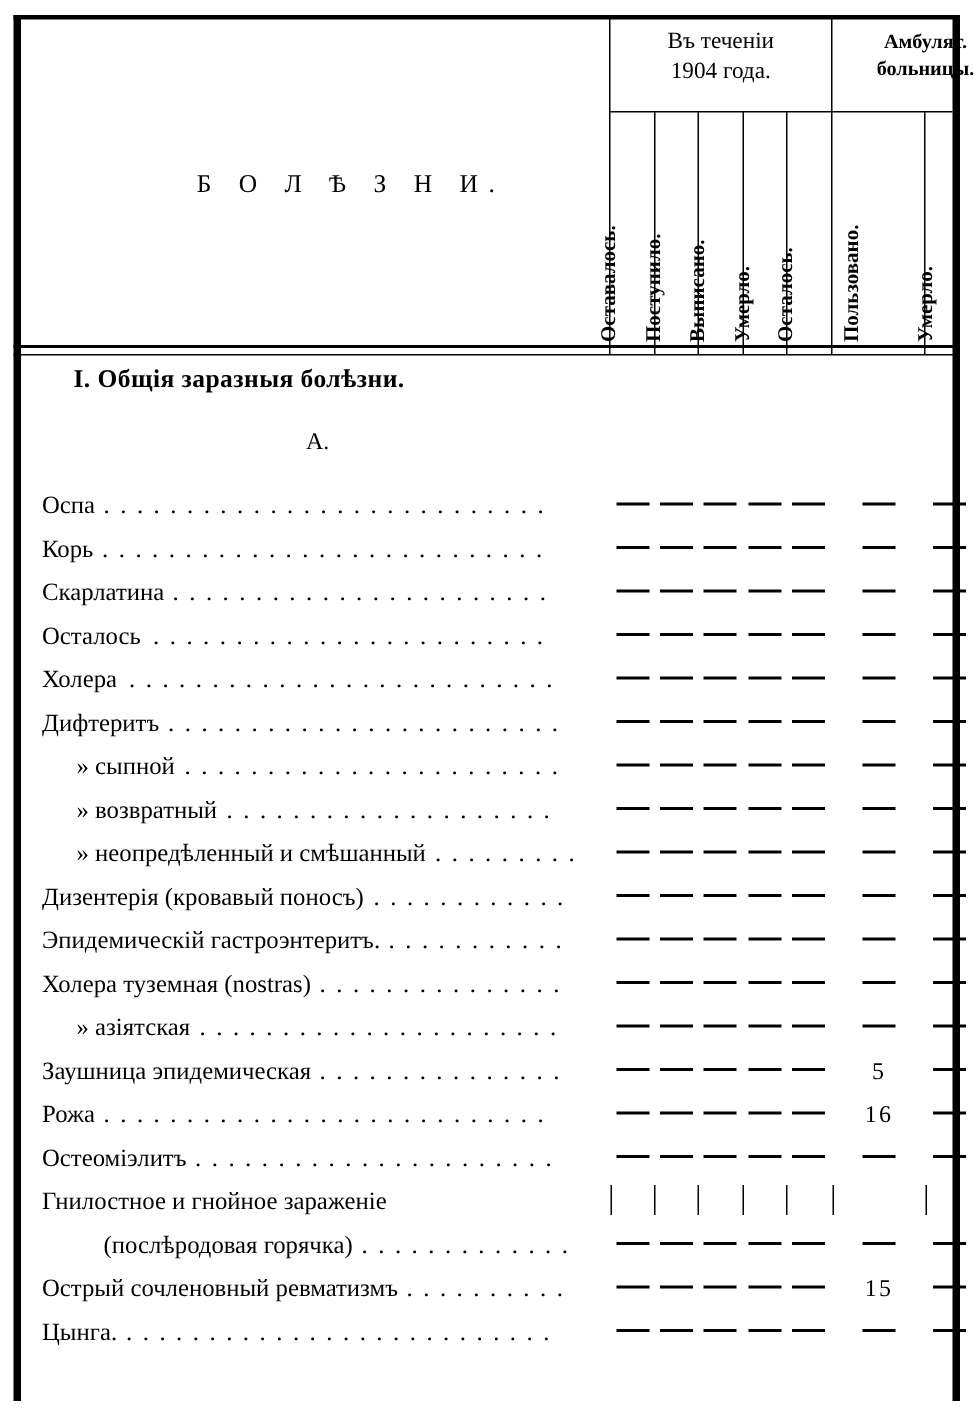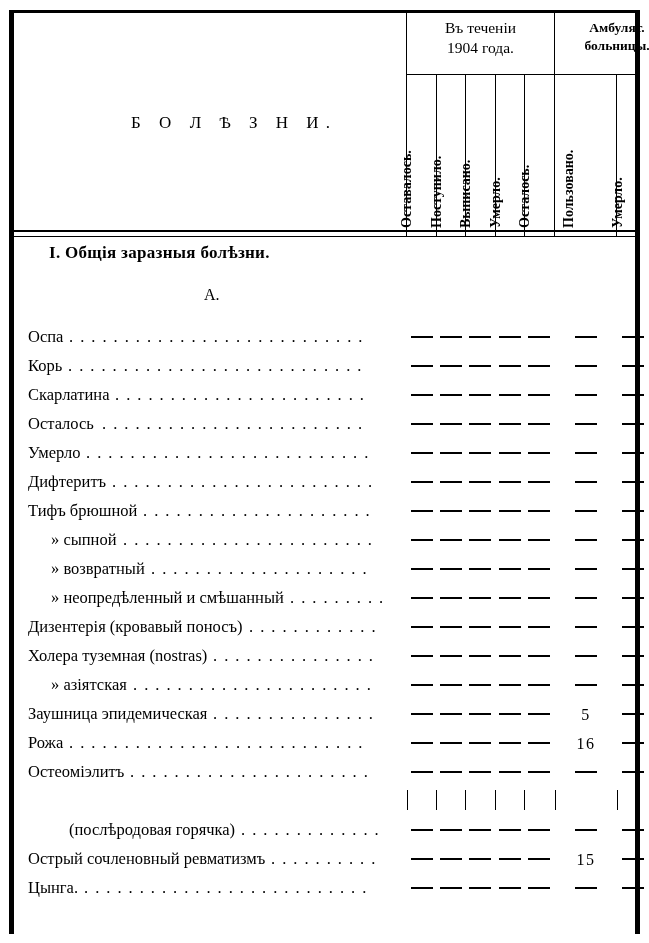--- a/index.html
+++ b/index.html
@@ -292,21 +292,21 @@
           <div class="leader" style="left: 93px; width: 299px;">........................</div>
           <div class="cell" style="left: 398px; width: 29px;"><span class="dash"></span></div>
           <div class="cell" style="left: 427px; width: 29px;"><span class="dash"></span></div>
           <div class="cell" style="left: 456px; width: 30px;"><span class="dash"></span></div>
           <div class="cell" style="left: 486px; width: 29px;"><span class="dash"></span></div>
           <div class="cell" style="left: 515px; width: 30px;"><span class="dash"></span></div>
           <div class="cell" style="left: 546px; width: 62px;"><span class="dash"></span></div>
           <div class="cell" style="left: 608px; width: 32px;"><span class="dash"></span></div>
         </div>
         <div class="row">
-          <div class="label">Умерло</div>
+          <div class="label">Холера</div>
           <div class="leader" style="left: 77px; width: 315px;">..........................</div>
           <div class="cell" style="left: 398px; width: 29px;"><span class="dash"></span></div>
           <div class="cell" style="left: 427px; width: 29px;"><span class="dash"></span></div>
           <div class="cell" style="left: 456px; width: 30px;"><span class="dash"></span></div>
           <div class="cell" style="left: 486px; width: 29px;"><span class="dash"></span></div>
           <div class="cell" style="left: 515px; width: 30px;"><span class="dash"></span></div>
           <div class="cell" style="left: 546px; width: 62px;"><span class="dash"></span></div>
           <div class="cell" style="left: 608px; width: 32px;"><span class="dash"></span></div>
         </div>
         <div class="row">
@@ -314,31 +314,20 @@
           <div class="leader" style="left: 103px; width: 289px;">........................</div>
           <div class="cell" style="left: 398px; width: 29px;"><span class="dash"></span></div>
           <div class="cell" style="left: 427px; width: 29px;"><span class="dash"></span></div>
           <div class="cell" style="left: 456px; width: 30px;"><span class="dash"></span></div>
           <div class="cell" style="left: 486px; width: 29px;"><span class="dash"></span></div>
           <div class="cell" style="left: 515px; width: 30px;"><span class="dash"></span></div>
           <div class="cell" style="left: 546px; width: 62px;"><span class="dash"></span></div>
           <div class="cell" style="left: 608px; width: 32px;"><span class="dash"></span></div>
         </div>
         <div class="row">
-          <div class="label">Тифъ брюшной</div>
-          <div class="leader" style="left: 134px; width: 258px;">.....................</div>
-          <div class="cell" style="left: 398px; width: 29px;"><span class="dash"></span></div>
-          <div class="cell" style="left: 427px; width: 29px;"><span class="dash"></span></div>
-          <div class="cell" style="left: 456px; width: 30px;"><span class="dash"></span></div>
-          <div class="cell" style="left: 486px; width: 29px;"><span class="dash"></span></div>
-          <div class="cell" style="left: 515px; width: 30px;"><span class="dash"></span></div>
-          <div class="cell" style="left: 546px; width: 62px;"><span class="dash"></span></div>
-          <div class="cell" style="left: 608px; width: 32px;"><span class="dash"></span></div>
-        </div>
-        <div class="row">
           <div class="label ind1">»      сыпной</div>
           <div class="leader" style="left: 114px; width: 278px;">.......................</div>
           <div class="cell" style="left: 398px; width: 29px;"><span class="dash"></span></div>
           <div class="cell" style="left: 427px; width: 29px;"><span class="dash"></span></div>
           <div class="cell" style="left: 456px; width: 30px;"><span class="dash"></span></div>
           <div class="cell" style="left: 486px; width: 29px;"><span class="dash"></span></div>
           <div class="cell" style="left: 515px; width: 30px;"><span class="dash"></span></div>
           <div class="cell" style="left: 546px; width: 62px;"><span class="dash"></span></div>
           <div class="cell" style="left: 608px; width: 32px;"><span class="dash"></span></div>
         </div>
@@ -369,20 +358,31 @@
           <div class="leader" style="left: 240px; width: 152px;">............</div>
           <div class="cell" style="left: 398px; width: 29px;"><span class="dash"></span></div>
           <div class="cell" style="left: 427px; width: 29px;"><span class="dash"></span></div>
           <div class="cell" style="left: 456px; width: 30px;"><span class="dash"></span></div>
           <div class="cell" style="left: 486px; width: 29px;"><span class="dash"></span></div>
           <div class="cell" style="left: 515px; width: 30px;"><span class="dash"></span></div>
           <div class="cell" style="left: 546px; width: 62px;"><span class="dash"></span></div>
           <div class="cell" style="left: 608px; width: 32px;"><span class="dash"></span></div>
         </div>
         <div class="row">
+          <div class="label">Эпидемическій гастроэнтеритъ.</div>
+          <div class="leader" style="left: 250px; width: 142px;">...........</div>
+          <div class="cell" style="left: 398px; width: 29px;"><span class="dash"></span></div>
+          <div class="cell" style="left: 427px; width: 29px;"><span class="dash"></span></div>
+          <div class="cell" style="left: 456px; width: 30px;"><span class="dash"></span></div>
+          <div class="cell" style="left: 486px; width: 29px;"><span class="dash"></span></div>
+          <div class="cell" style="left: 515px; width: 30px;"><span class="dash"></span></div>
+          <div class="cell" style="left: 546px; width: 62px;"><span class="dash"></span></div>
+          <div class="cell" style="left: 608px; width: 32px;"><span class="dash"></span></div>
+        </div>
+        <div class="row">
           <div class="label">Холера туземная (nostras)</div>
           <div class="leader" style="left: 204px; width: 188px;">...............</div>
           <div class="cell" style="left: 398px; width: 29px;"><span class="dash"></span></div>
           <div class="cell" style="left: 427px; width: 29px;"><span class="dash"></span></div>
           <div class="cell" style="left: 456px; width: 30px;"><span class="dash"></span></div>
           <div class="cell" style="left: 486px; width: 29px;"><span class="dash"></span></div>
           <div class="cell" style="left: 515px; width: 30px;"><span class="dash"></span></div>
           <div class="cell" style="left: 546px; width: 62px;"><span class="dash"></span></div>
           <div class="cell" style="left: 608px; width: 32px;"><span class="dash"></span></div>
         </div>
@@ -424,20 +424,21 @@
           <div class="leader" style="left: 121px; width: 271px;">......................</div>
           <div class="cell" style="left: 398px; width: 29px;"><span class="dash"></span></div>
           <div class="cell" style="left: 427px; width: 29px;"><span class="dash"></span></div>
           <div class="cell" style="left: 456px; width: 30px;"><span class="dash"></span></div>
           <div class="cell" style="left: 486px; width: 29px;"><span class="dash"></span></div>
           <div class="cell" style="left: 515px; width: 30px;"><span class="dash"></span></div>
           <div class="cell" style="left: 546px; width: 62px;"><span class="dash"></span></div>
           <div class="cell" style="left: 608px; width: 32px;"><span class="dash"></span></div>
         </div>
         <div class="row">
+          <div class="label">Гнилостное  и  гнойное  зараженіе</div>
           <div class="leader" style="left: 255px; width: 137px;"></div>
           <div class="cell" style="left: 398px; width: 29px;"></div>
           <div class="cell" style="left: 427px; width: 29px;"></div>
           <div class="cell" style="left: 456px; width: 30px;"></div>
           <div class="cell" style="left: 486px; width: 29px;"></div>
           <div class="cell" style="left: 515px; width: 30px;"></div>
           <div class="cell" style="left: 546px; width: 62px;"></div>
           <div class="cell" style="left: 608px; width: 32px;"></div>
           <div class="tickmark" style="left: 398px; top: 2px; height: 20px;"></div>
           <div class="tickmark" style="left: 427px; top: 2px; height: 20px;"></div>

